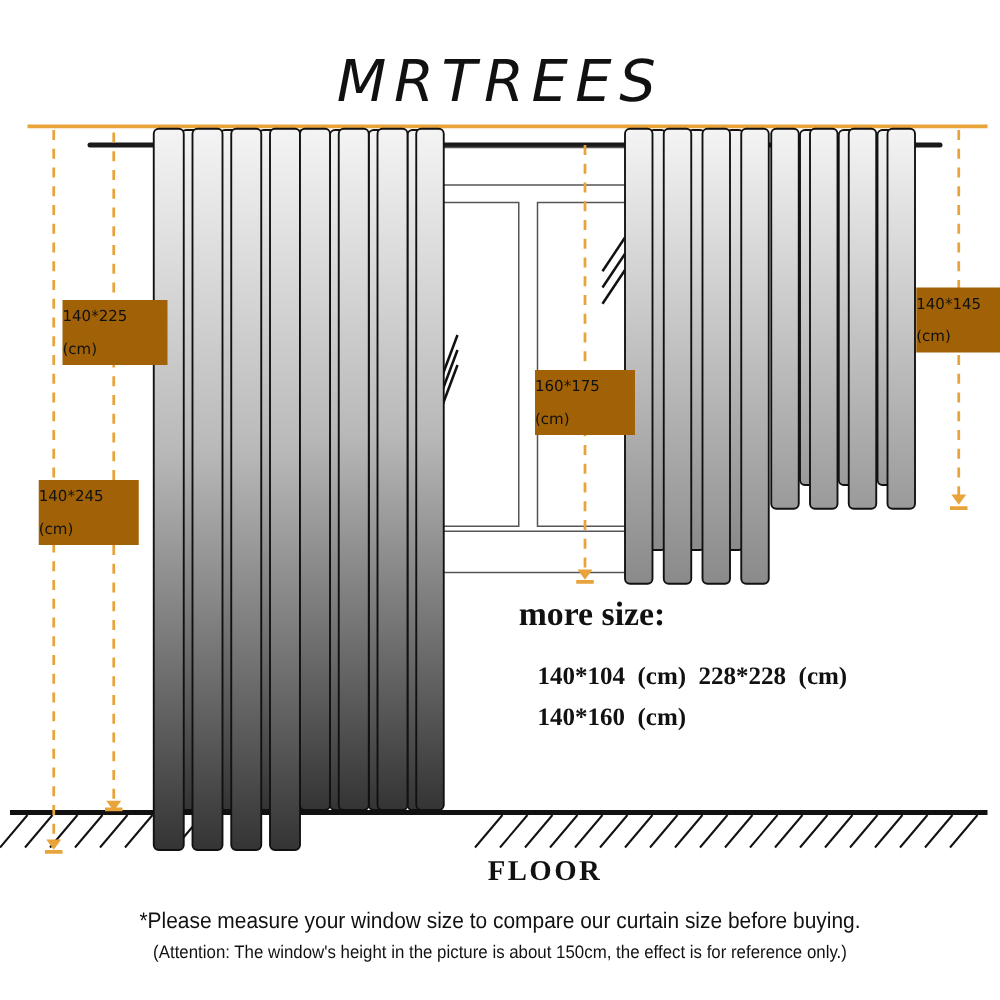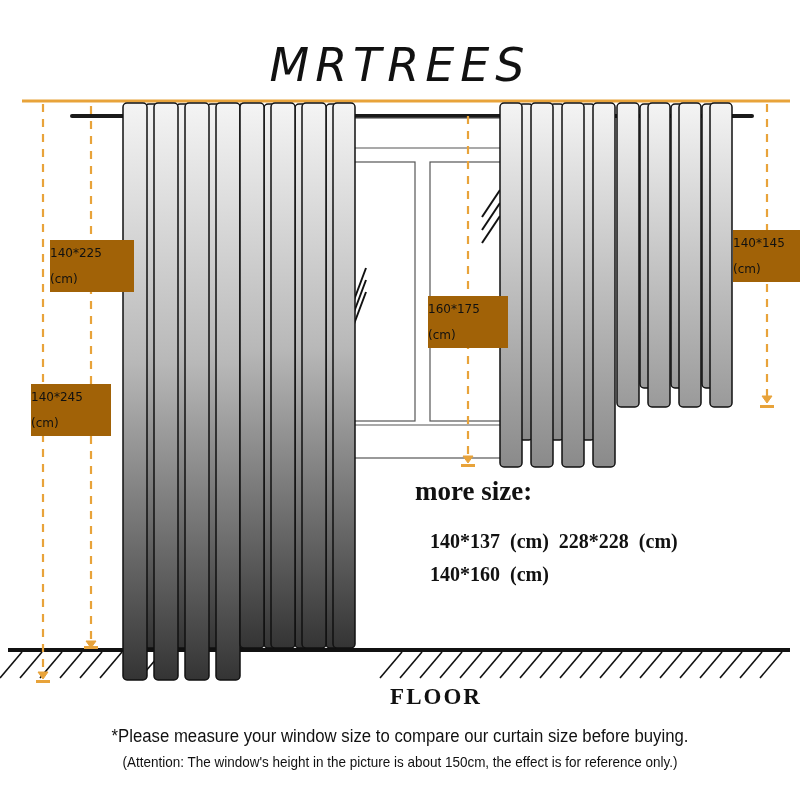--- a/index.html
+++ b/index.html
@@ -157,19 +157,19 @@
 <div class="dim" style="left:428px; top:296px; width:80px;">
   <div>160*175</div>
   <div>(cm)</div>
 </div>
 <div class="dim" style="left:733px; top:230px; width:67px;">
   <div>140*145</div>
   <div>(cm)</div>
 </div>
 
 <div class="more-title">more size:</div>
-<div class="more-row" style="left:430px; top:530px;">140*137  (cm)  228*228  (cm)</div>
+<div class="more-row" style="left:430px; top:530px;">140*104  (cm)  228*228  (cm)</div>
 <div class="more-row" style="left:430px; top:563px;">140*160  (cm)</div>
 
 <div class="floor-label">FLOOR</div>
 
 <div class="note1">*Please measure your window size to compare our curtain size before buying.</div>
 <div class="note2">(Attention: The window's height in the picture is about 150cm, the effect is for reference only.)</div>
 
 </body></html>

